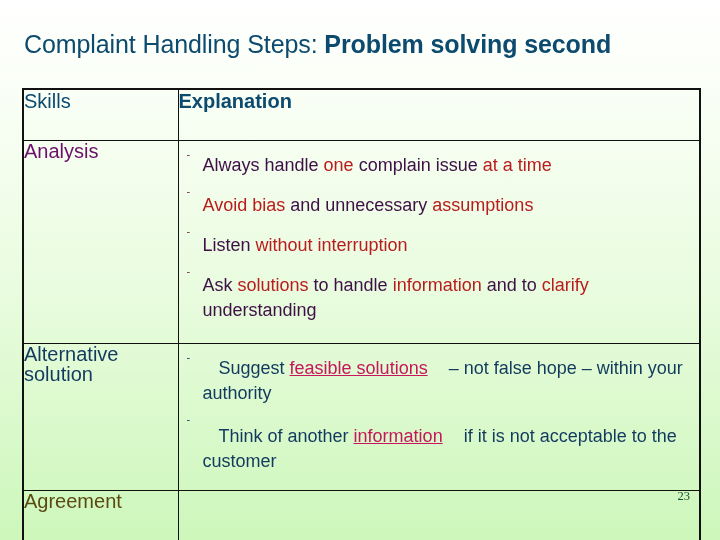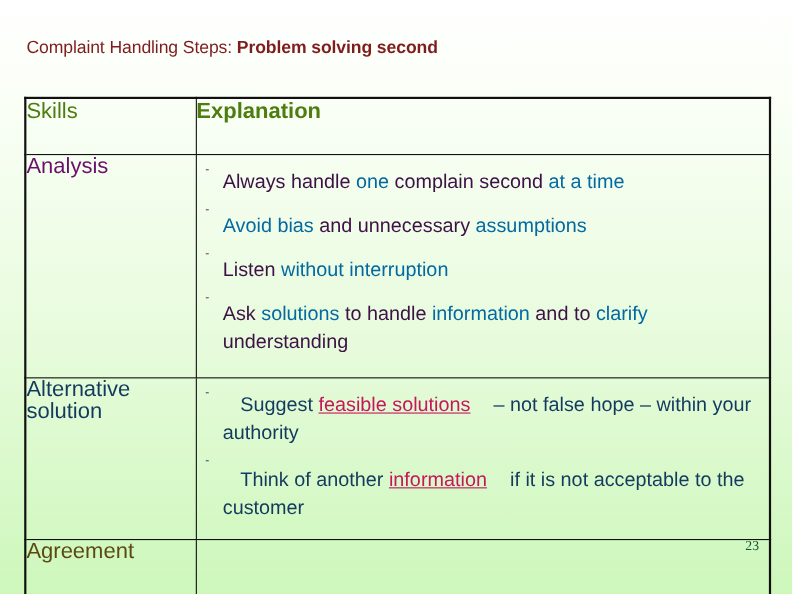--- a/index.html
+++ b/index.html
@@ -15,23 +15,23 @@
     background: linear-gradient(to bottom, #ffffff 0%, #fbfff8 14%, #eafce0 52%, #cdf7bb 100%);
     position: relative;
   }
 
   
   #slide-title {
     position: absolute;
     left: 24px;
     top: 30px;
     width: 680px;
-    font-size: 16px;
+    font-size: 25px;
     line-height: 28px;
-    color: #7f1d1d;
+    color: #0c4a6e;
     white-space: nowrap;
     letter-spacing: -0.1px;
   }
   #slide-title .t-bold { font-weight: bold; }
 
   
   #skills-table {
     position: absolute;
     left: 22px;
     top: 88px;
@@ -50,21 +50,21 @@
     text-align: left;
   }
   col.c-skills { width: 155px; }
   col.c-expl   { width: 522px; }
 
   
   .hdr-cell {
     height: 51px;
     font-size: 20px;
     font-weight: normal;
-    color: #4d7c0f;
+    color: #0c4a6e;
     padding: 12px 0 0 12px;
     white-space: nowrap;
   }
   .hdr-cell.expl { padding-left: 17px; font-weight: bold; }
 
   
   .skill-cell {
     font-size: 20px;
     font-weight: normal;
     padding: 12px 0 0 12px;
@@ -93,21 +93,21 @@
     left: 8px;
     top: 0;
     font-size: 11px;
     line-height: 26px;
     color: #6b2a4a;
   }
   .bullet-item .dash.navy { color: #123a5e; }
 
   
   .clr-purple  { color: #3d1046; }
-  .clr-pink    { color: #0369a1; }
+  .clr-pink    { color: #b91c1c; }
   .clr-crimson { color: #c7165c; text-decoration: underline; }
   .clr-navy    { color: #123a5e; margin-left: 16px; }
 
   
   .bi-1 { padding-top: 12px; }
   .bi-2 { padding-top: 15px; }
   .bi-3 { padding-top: 15px; }
   .bi-4 { padding-top: 15px; }
 
   .alt-row .bi-a1 { padding-top: 12px; }
@@ -147,21 +147,21 @@
   </thead>
   <tbody>
 
     <tr class="row-analysis">
       <td class="skill-cell skill-analysis">Analysis</td>
       <td class="expl-cell">
         <ul class="bullet-list">
 
           <li class="bullet-item bi-1">
             <span class="dash">-</span>
-            <span class="clr-purple">Always handle </span><span class="clr-pink">one</span><span class="clr-purple"> complain second </span><span class="clr-pink">at a time</span>
+            <span class="clr-purple">Always handle </span><span class="clr-pink">one</span><span class="clr-purple"> complain issue </span><span class="clr-pink">at a time</span>
           </li>
 
           <li class="bullet-item bi-2">
             <span class="dash">-</span>
             <span class="clr-pink">Avoid bias</span><span class="clr-purple"> and unnecessary </span><span class="clr-pink">assumptions</span>
           </li>
 
           <li class="bullet-item bi-3">
             <span class="dash">-</span>
             <span class="clr-purple">Listen </span><span class="clr-pink">without interruption</span>

